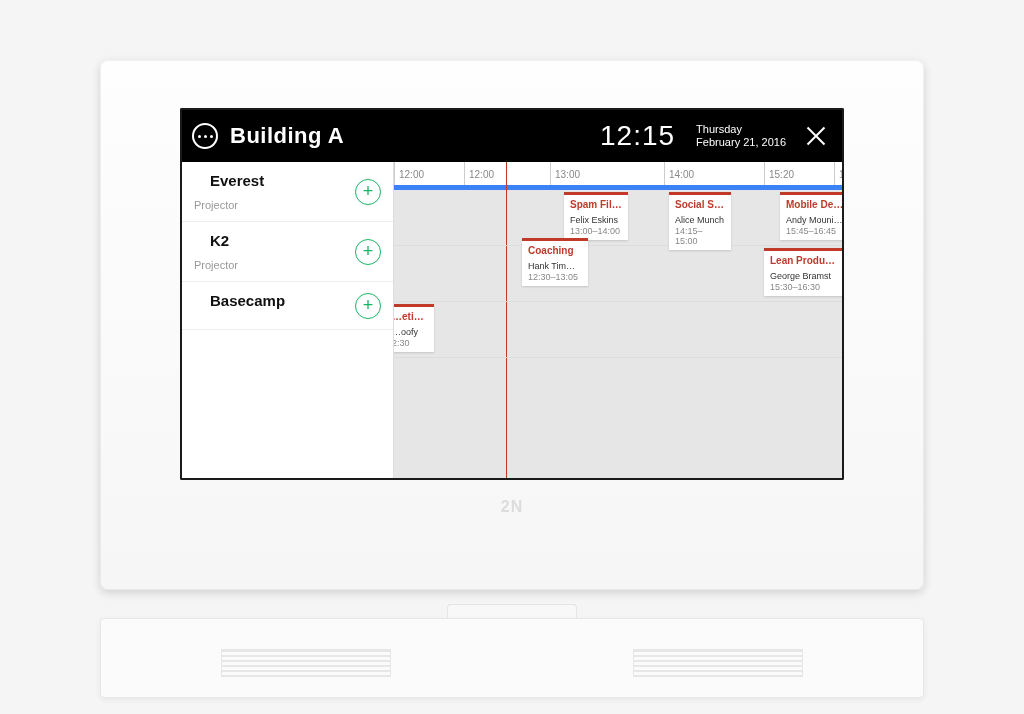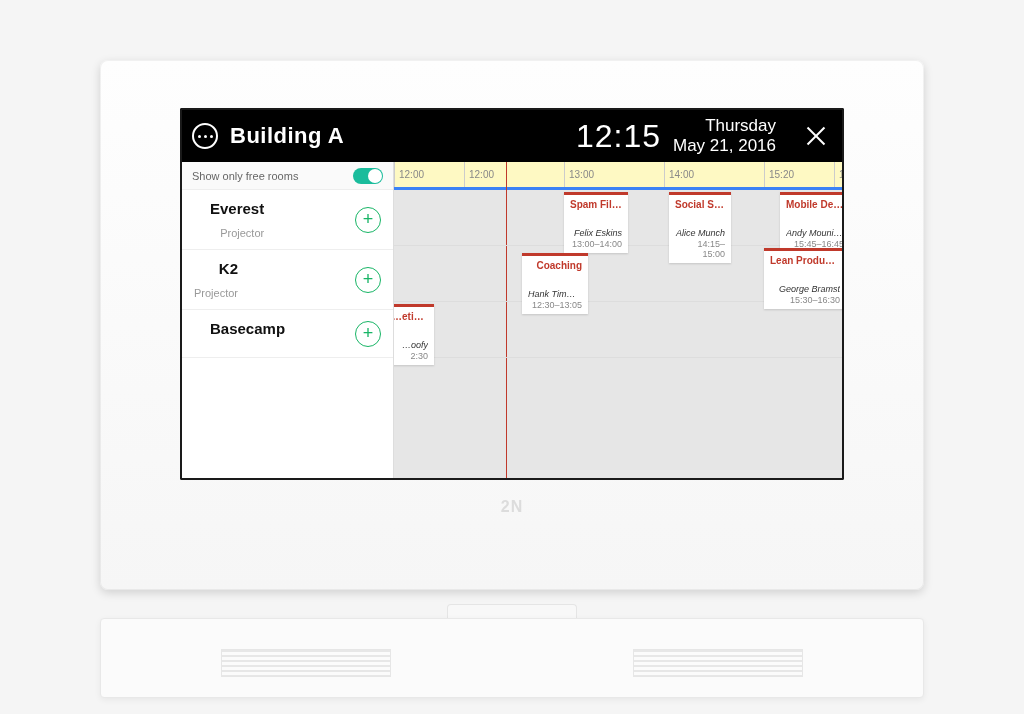--- a/index.html
+++ b/index.html
@@ -11,21 +11,20 @@
     overflow: hidden;
   }
   
   .device {
     position: absolute;
     left: 100px; top: 60px;
     width: 824px; height: 530px;
     background: linear-gradient(#fefefe,#f6f6f6);
     border-radius: 8px;
     box-shadow: 0 3px 10px rgba(0,0,0,0.15), inset 0 0 0 1px rgba(0,0,0,0.05);
-    text-align: right;
   }
   .bezel {
     position: absolute;
     left: 80px; top: 48px; right: 80px; bottom: 110px;
     background: #000;
     border-radius: 2px;
     box-shadow: inset 0 0 0 2px #1a1a1a;
   }
   .screen {
     position: absolute;
@@ -43,22 +42,22 @@
   }
   .menu-icon {
     width: 26px; height: 26px;
     border: 2px solid #fff; border-radius: 50%;
     display: flex; align-items: center; justify-content: center;
     margin-right: 12px;
   }
   .menu-icon .dot { width:3px;height:3px;border-radius:50%;background:#fff;margin:0 1.5px; }
   .title { font-size: 22px; font-weight: 700; letter-spacing: .5px; }
   .spacer { flex: 1; }
-  .clock { font-size: 32px; font-weight: 300; letter-spacing: 1px; margin-right: 12px; }
-  .date { font-size: 17px; line-height: 1.2; margin-right: 28px; }
+  .clock { font-size: 28px; font-weight: 300; letter-spacing: 1px; margin-right: 21px; }
+  .date { font-size: 11px; line-height: 1.2; margin-right: 18px; }
   .close-icon { width: 24px; height: 24px; position: relative; cursor: pointer;}
   .close-icon::before, .close-icon::after {
     content:''; position:absolute; left:11px; top:0; width:2px; height:24px; background:#fff;
   }
   .close-icon::before{ transform: rotate(45deg);} .close-icon::after{ transform: rotate(-45deg); }
 
   .body { position: absolute; top:52px; bottom:0; left:0; right:0; display:flex; }
   .sidebar { width: 212px; background:#fff; border-right:1px solid #ddd; display:flex; flex-direction:column; }
   .sidebar-filter {
     height: 28px; display:flex; align-items:center; padding:0 10px;
@@ -78,31 +77,31 @@
     display:flex; align-items:center; justify-content:space-between;
   }
   .room-name { font-weight:700; font-size:15px; color:#111;margin-left:16px; }
   .room-sub { font-size:11px; color:#999; margin-top:10px; }
   .add-btn {
     width:26px;height:26px;border:1.5px solid #18b566;border-radius:50%;
     display:flex;align-items:center;justify-content:center;color:#18b566;font-size:18px;
     background:#fff;
   }
   .timeline { flex:1; position:relative; background:#e6e6e6; overflow:hidden;}
-  .time-row{ height:28px; background:#fef9c3; border-bottom:3px solid #3b82f6; position:relative;}
+  .time-row{ height:28px; background:#ffffff; border-bottom:5px solid #3b82f6; position:relative;}
   .time-tick{ position:absolute; top:0; bottom:0; border-left:1px solid #ccc; font-size:10px; color:#888; padding-left:4px; padding-top:7px;}
   .nowline{ position:absolute; top:0; bottom:0; width:1px; background:#c0392b; }
   .lane{ position:absolute; left:0; right:0; height:56px; border-bottom:1px solid #ddd;}
   .event{
     position:absolute; background:#fff; border-top:3px solid #c0392b;
     padding:4px 6px; box-shadow:0 1px 2px rgba(0,0,0,0.15);
     font-size:9px; color:#555; overflow:hidden;
   }
   .event .et{ color:#c0392b; font-weight:700; font-size:10px; white-space:nowrap; overflow:hidden; text-overflow:ellipsis;}
-  .event .eo{ color:#333; margin-top:18px; white-space:nowrap; overflow:hidden; text-overflow:ellipsis;font-style:italic;}
+  .event .eo{ color:#333; margin-top:5px; white-space:nowrap; overflow:hidden; text-overflow:ellipsis;}
   .event .er{ color:#888; margin-top:1px;}
 
   .brand {
     position:absolute; left:50%; transform:translateX(-50%);
     bottom: 74px; font-size:16px; font-weight:700; color:#dcdcdc; letter-spacing:1px;
   }
   .base {
     position:absolute; left:100px; bottom:16px; width:824px; height:80px;
     background:#fbfbfb; border:1px solid #e8e8e8; border-radius:4px;
     box-shadow:0 2px 6px rgba(0,0,0,.06);
@@ -129,32 +128,27 @@
         <div class="menu-icon">
           <span class="dot"></span>
             <span class="dot"></span>
             <span class="dot"></span>
         </div>
         <div class="title">Building A</div>
         <div class="spacer"></div>
         <div class="clock">12:15</div>
         <div class="date">
           <div>Thursday</div>
-          <div>May 21, 2016</div>
+          <div>February 21, 2016</div>
         </div>
         <div class="close-icon"></div>
       </div>
 
       <div class="body">
         <div class="sidebar">
-          <div class="sidebar-filter">
-            <span>Show only free rooms</span>
-            <span class="spacer2"></span>
-            <span class="toggle"></span>
-          </div>
 
           <div class="room">
             <div>
               <div class="room-name">Everest</div>
               <div class="room-sub">Projector</div>
             </div>
             <div class="add-btn">+</div>
           </div>
           <div class="room">
             <div>
@@ -169,21 +163,21 @@
               <div class="room-sub"></div>
             </div>
             <div class="add-btn">+</div>
           </div>
         </div>
 
         <div class="timeline">
           <div class="time-row">
             <div class="time-tick" style="left:0px">12:00</div>
             <div class="time-tick" style="left:70px">12:00</div>
-            <div class="time-tick" style="left:170px">13:00</div>
+            <div class="time-tick" style="left:156px">13:00</div>
             <div class="time-tick" style="left:270px">14:00</div>
             <div class="time-tick" style="left:370px">15:20</div>
             <div class="time-tick" style="left:440px">16:00</div>
           </div>
           <div class="nowline" style="left:112px"></div>
 
           <div class="lane" style="top:28px"></div>
           <div class="lane" style="top:84px"></div>
           <div class="lane" style="top:140px"></div>
 
@@ -196,21 +190,21 @@
             <div class="et">Social Site Monetizat…</div>
             <div class="eo">Alice Munch</div>
             <div class="er">14:15–15:00</div>
           </div>
           <div class="event" style="top:30px;left:386px;width:70px">
             <div class="et">Mobile Developere…</div>
             <div class="eo">Andy Mounie…</div>
             <div class="er">15:45–16:45</div>
           </div>
 
-          <div class="event" style="top:91px;left:128px;width:66px">
+          <div class="event" style="top:76px;left:128px;width:66px">
             <div class="et">Coaching</div>
             <div class="eo">Hank Timmons</div>
             <div class="er">12:30–13:05</div>
           </div>
           <div class="event" style="top:86px;left:370px;width:82px">
             <div class="et">Lean Product &amp; Lean UX</div>
             <div class="eo">George Bramst</div>
             <div class="er">15:30–16:30</div>
           </div>
 

